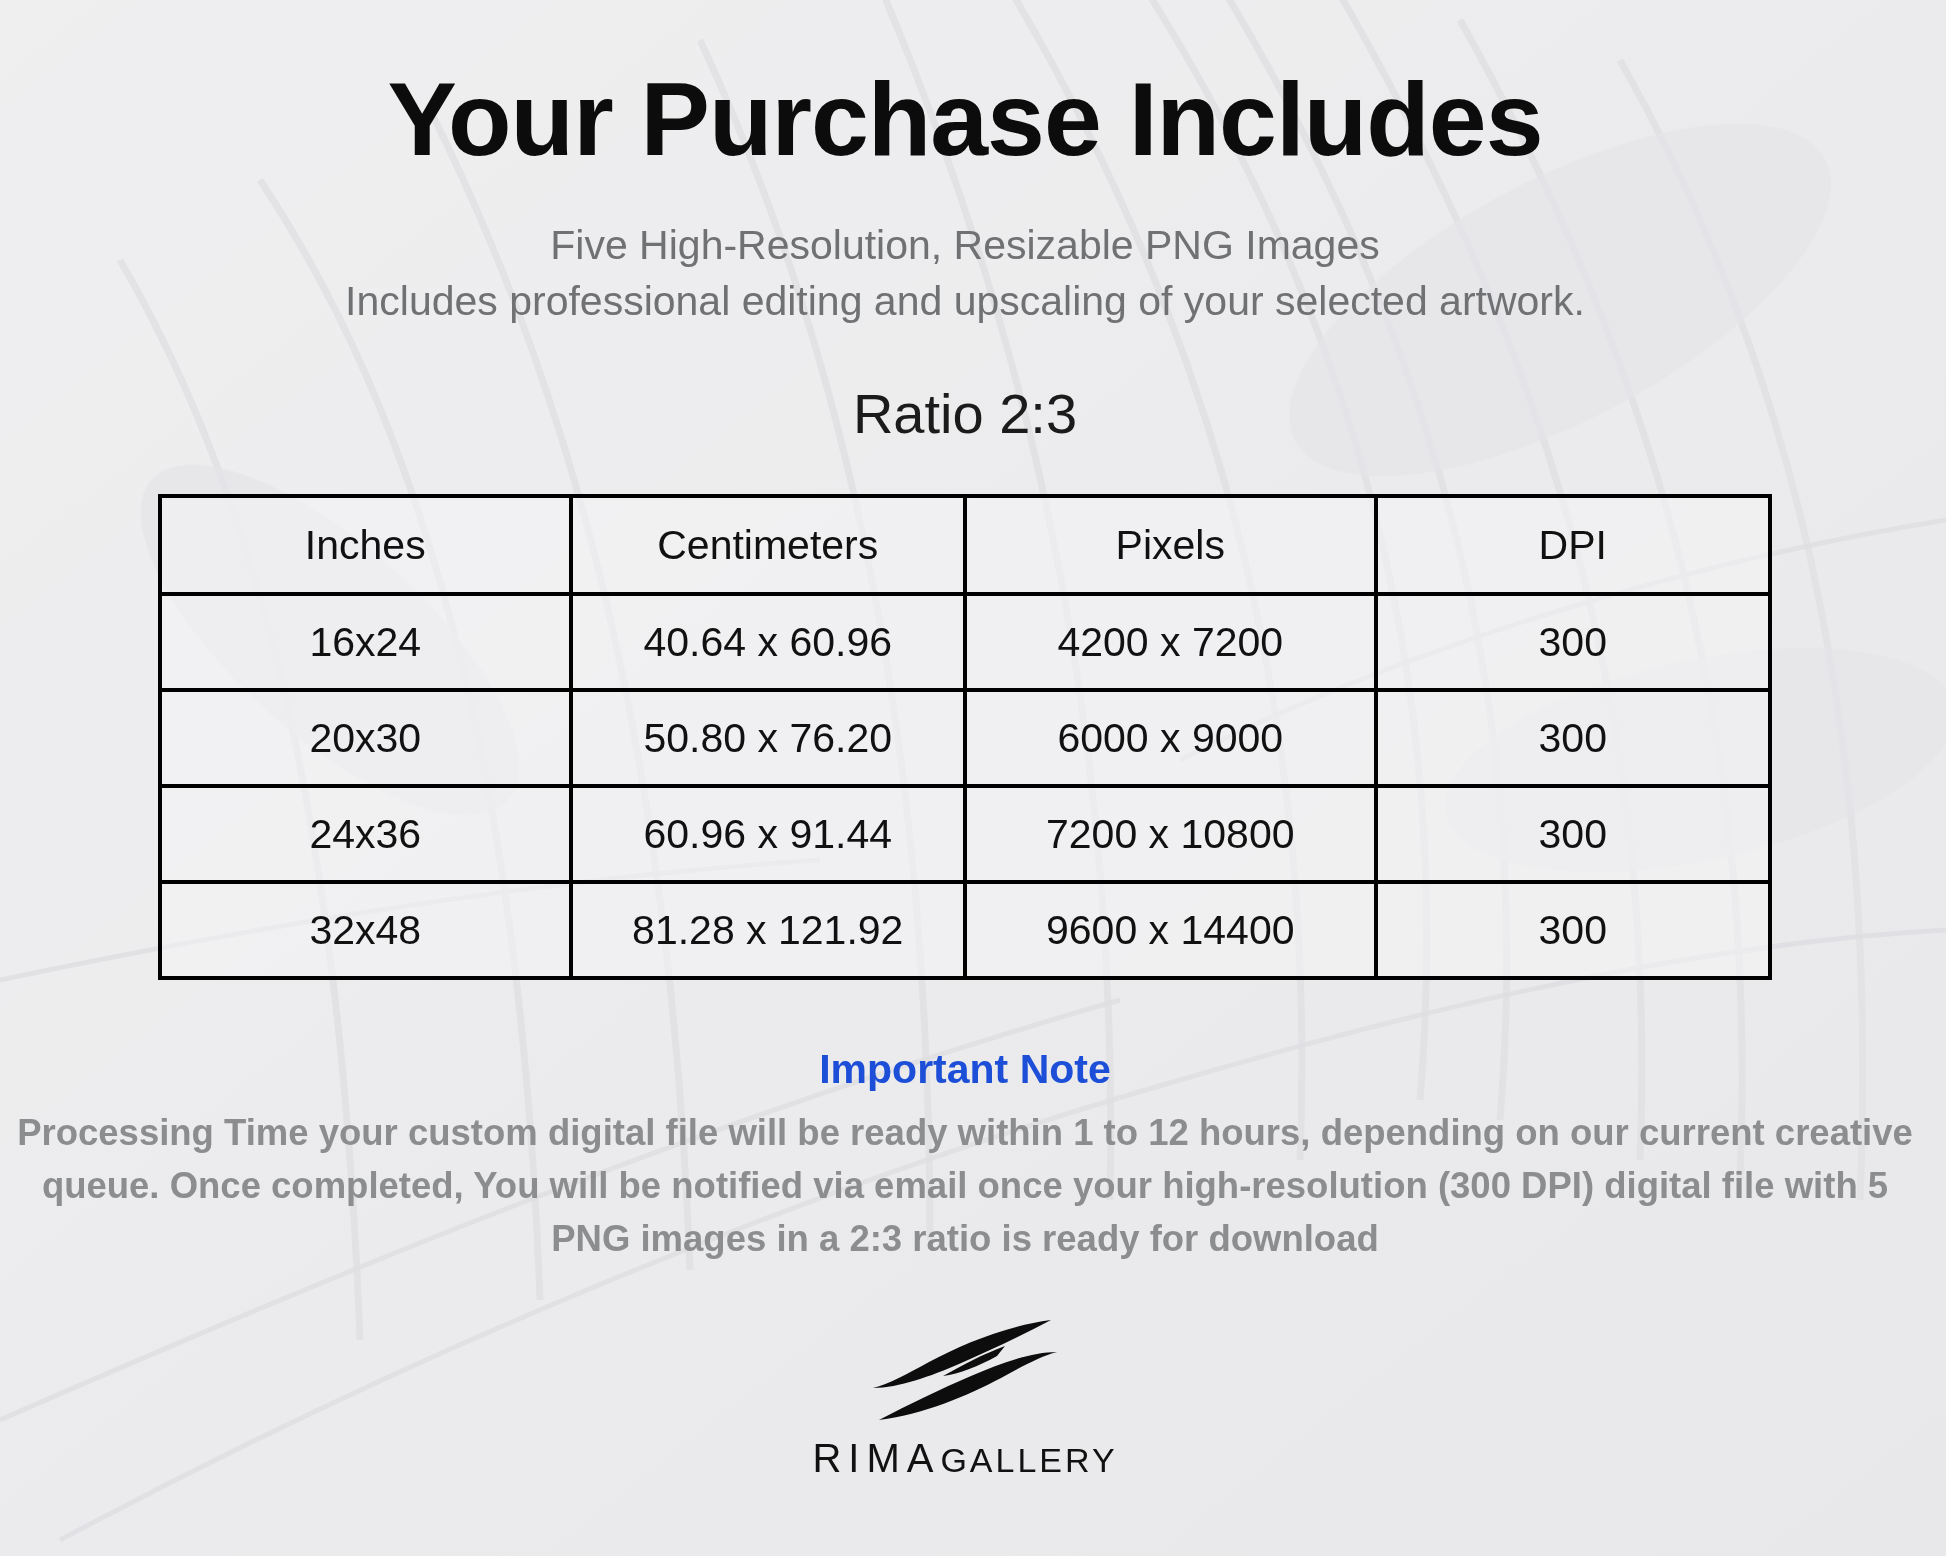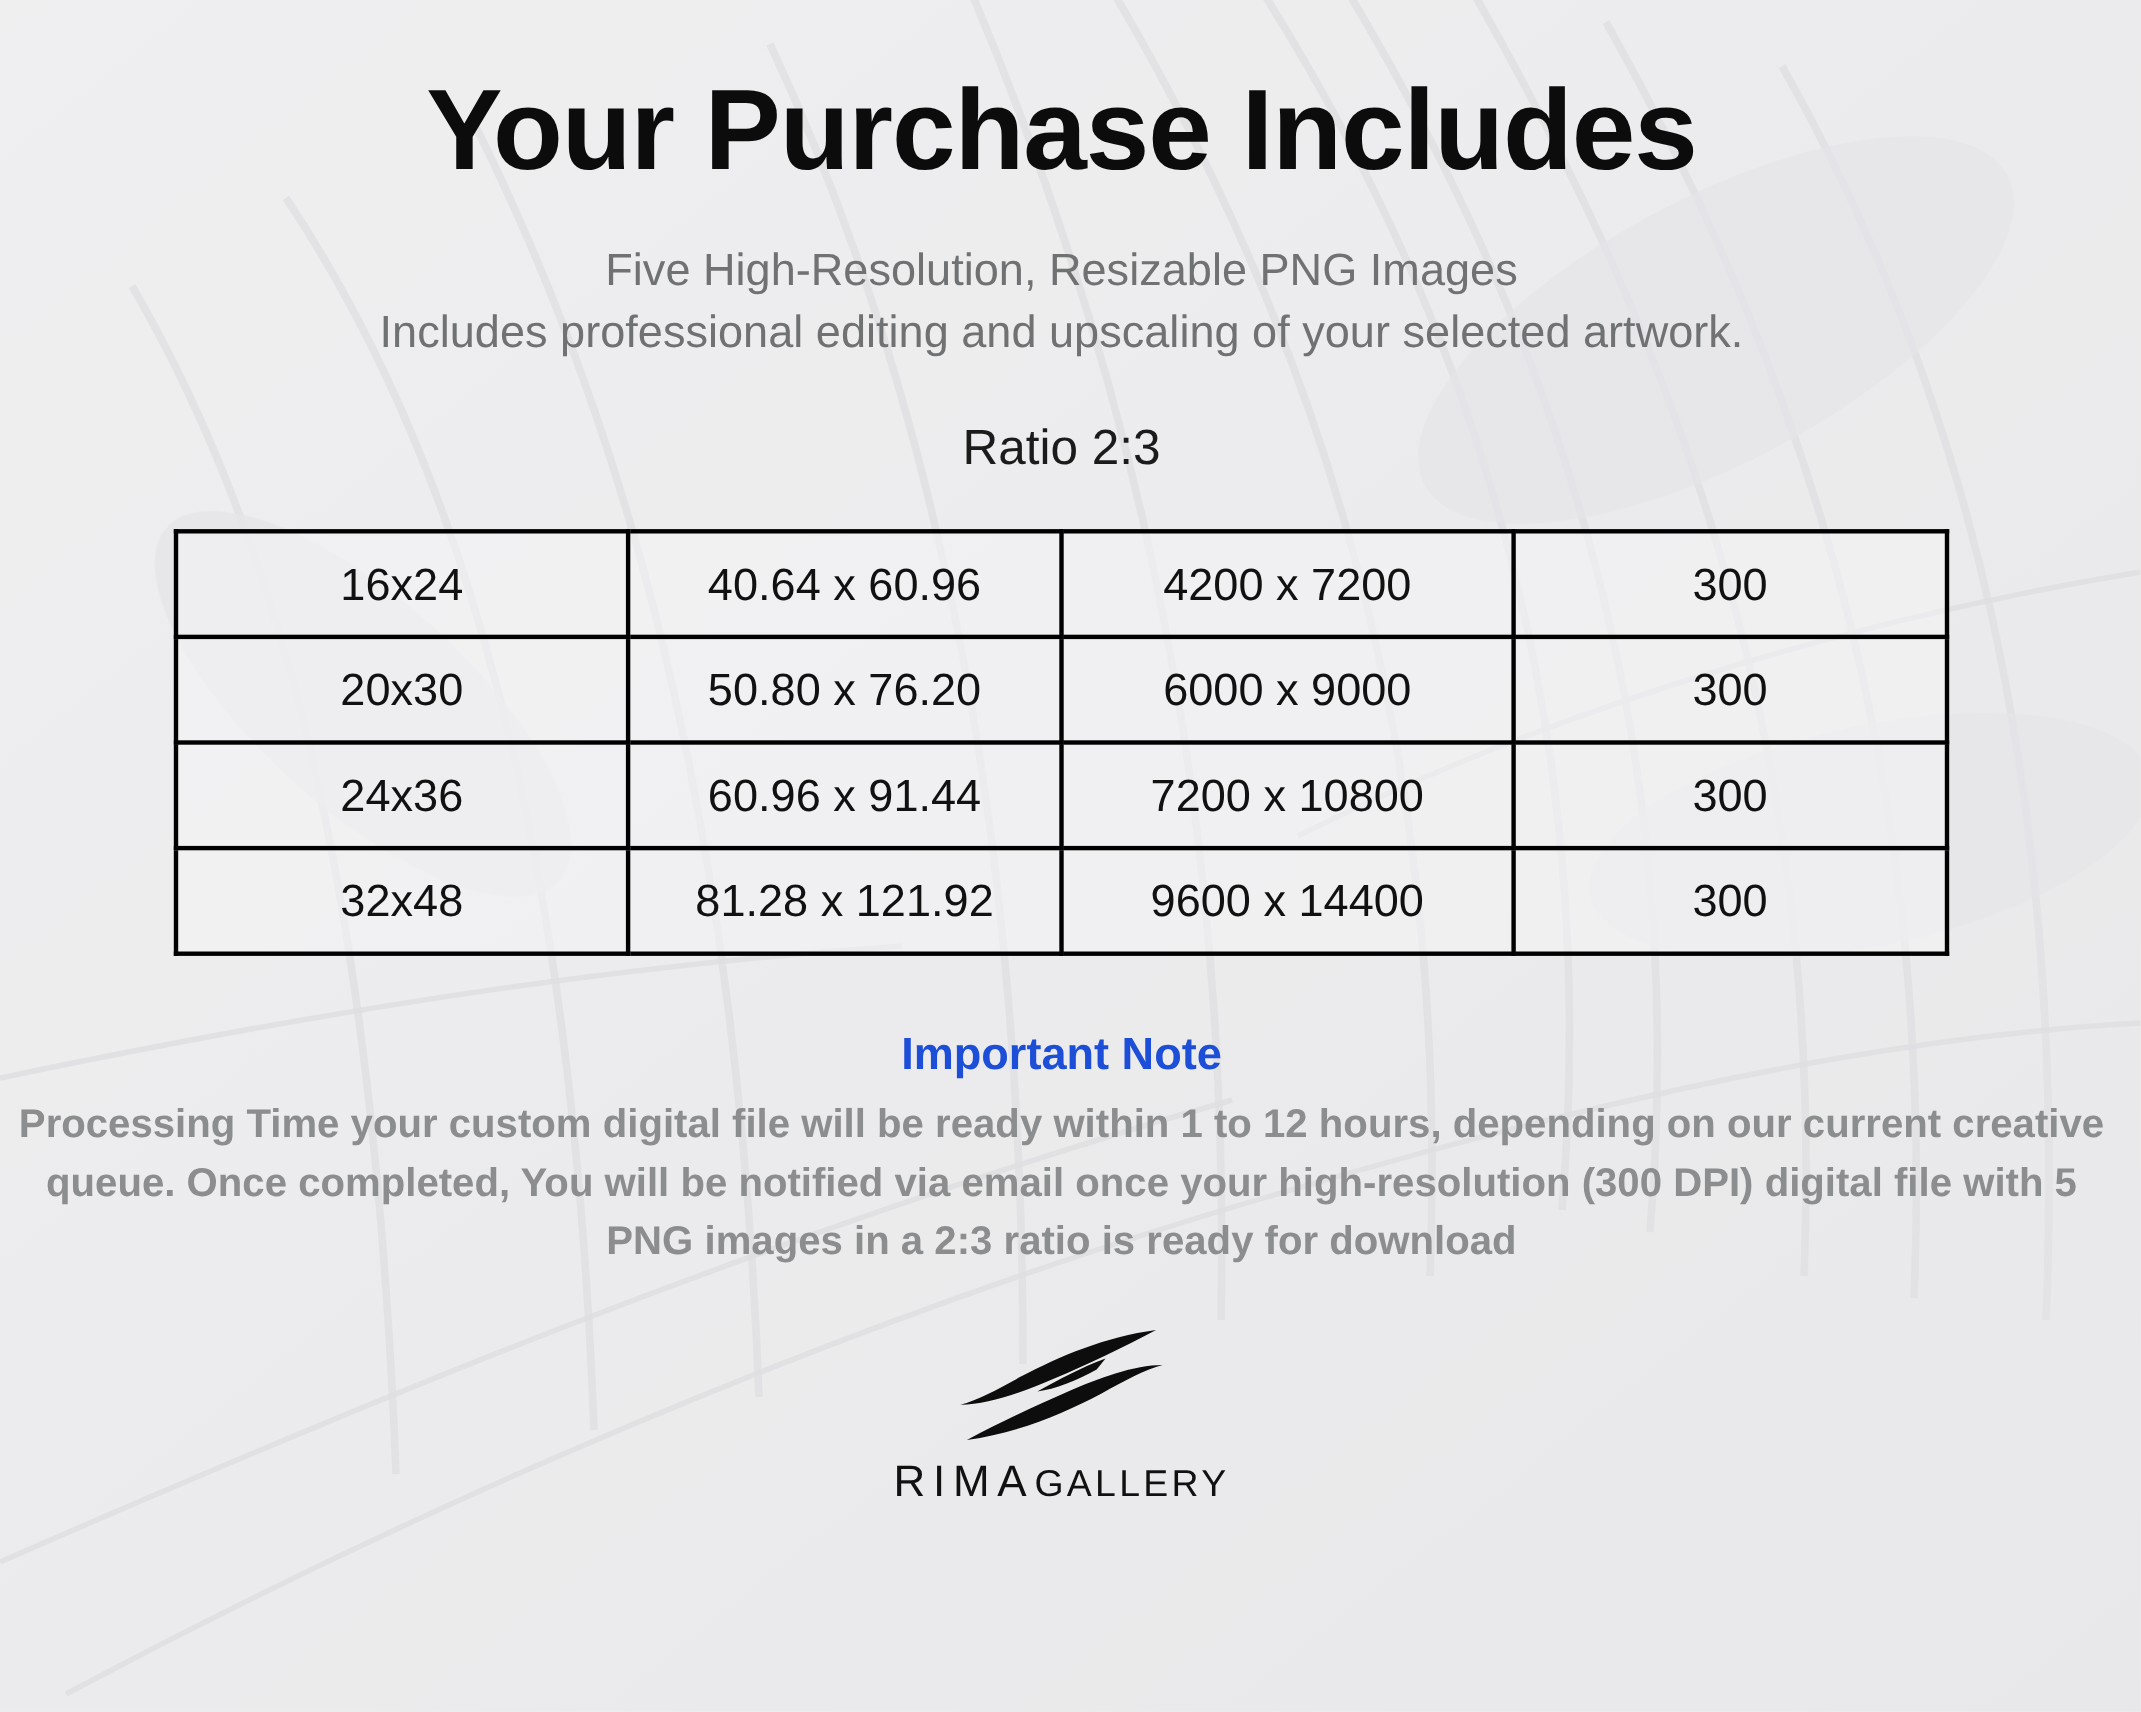--- a/index.html
+++ b/index.html
@@ -57,21 +57,21 @@
     color: #6f7173;
     font-size: 41px;
     line-height: 1.35;
   }
   .subtitle-line {
     display: block;
   }
 
   .ratio {
     margin-top: 52px;
-    font-size: 45px;
+    font-size: 56px;
     color: #1b1b1b;
     text-align: center;
   }
 
   .table-wrap {
     margin-top: 48px;
     width: 1614px;
   }
   table.sizes {
     border-collapse: collapse;
@@ -194,20 +194,26 @@
 
   <div class="table-wrap">
     <table class="sizes">
       <colgroup>
         <col class="c1">
           <col class="c2">
           <col class="c3">
           <col class="c4">
       </colgroup>
       <tbody>
+        <tr class="head">
+          <td>Inches</td>
+          <td>Centimeters</td>
+          <td>Pixels</td>
+          <td>DPI</td>
+        </tr>
         <tr>
           <td>16x24</td>
           <td>40.64 x 60.96</td>
           <td>4200 x 7200</td>
           <td>300</td>
         </tr>
         <tr>
           <td>20x30</td>
           <td>50.80 x 76.20</td>
           <td>6000 x 9000</td>

